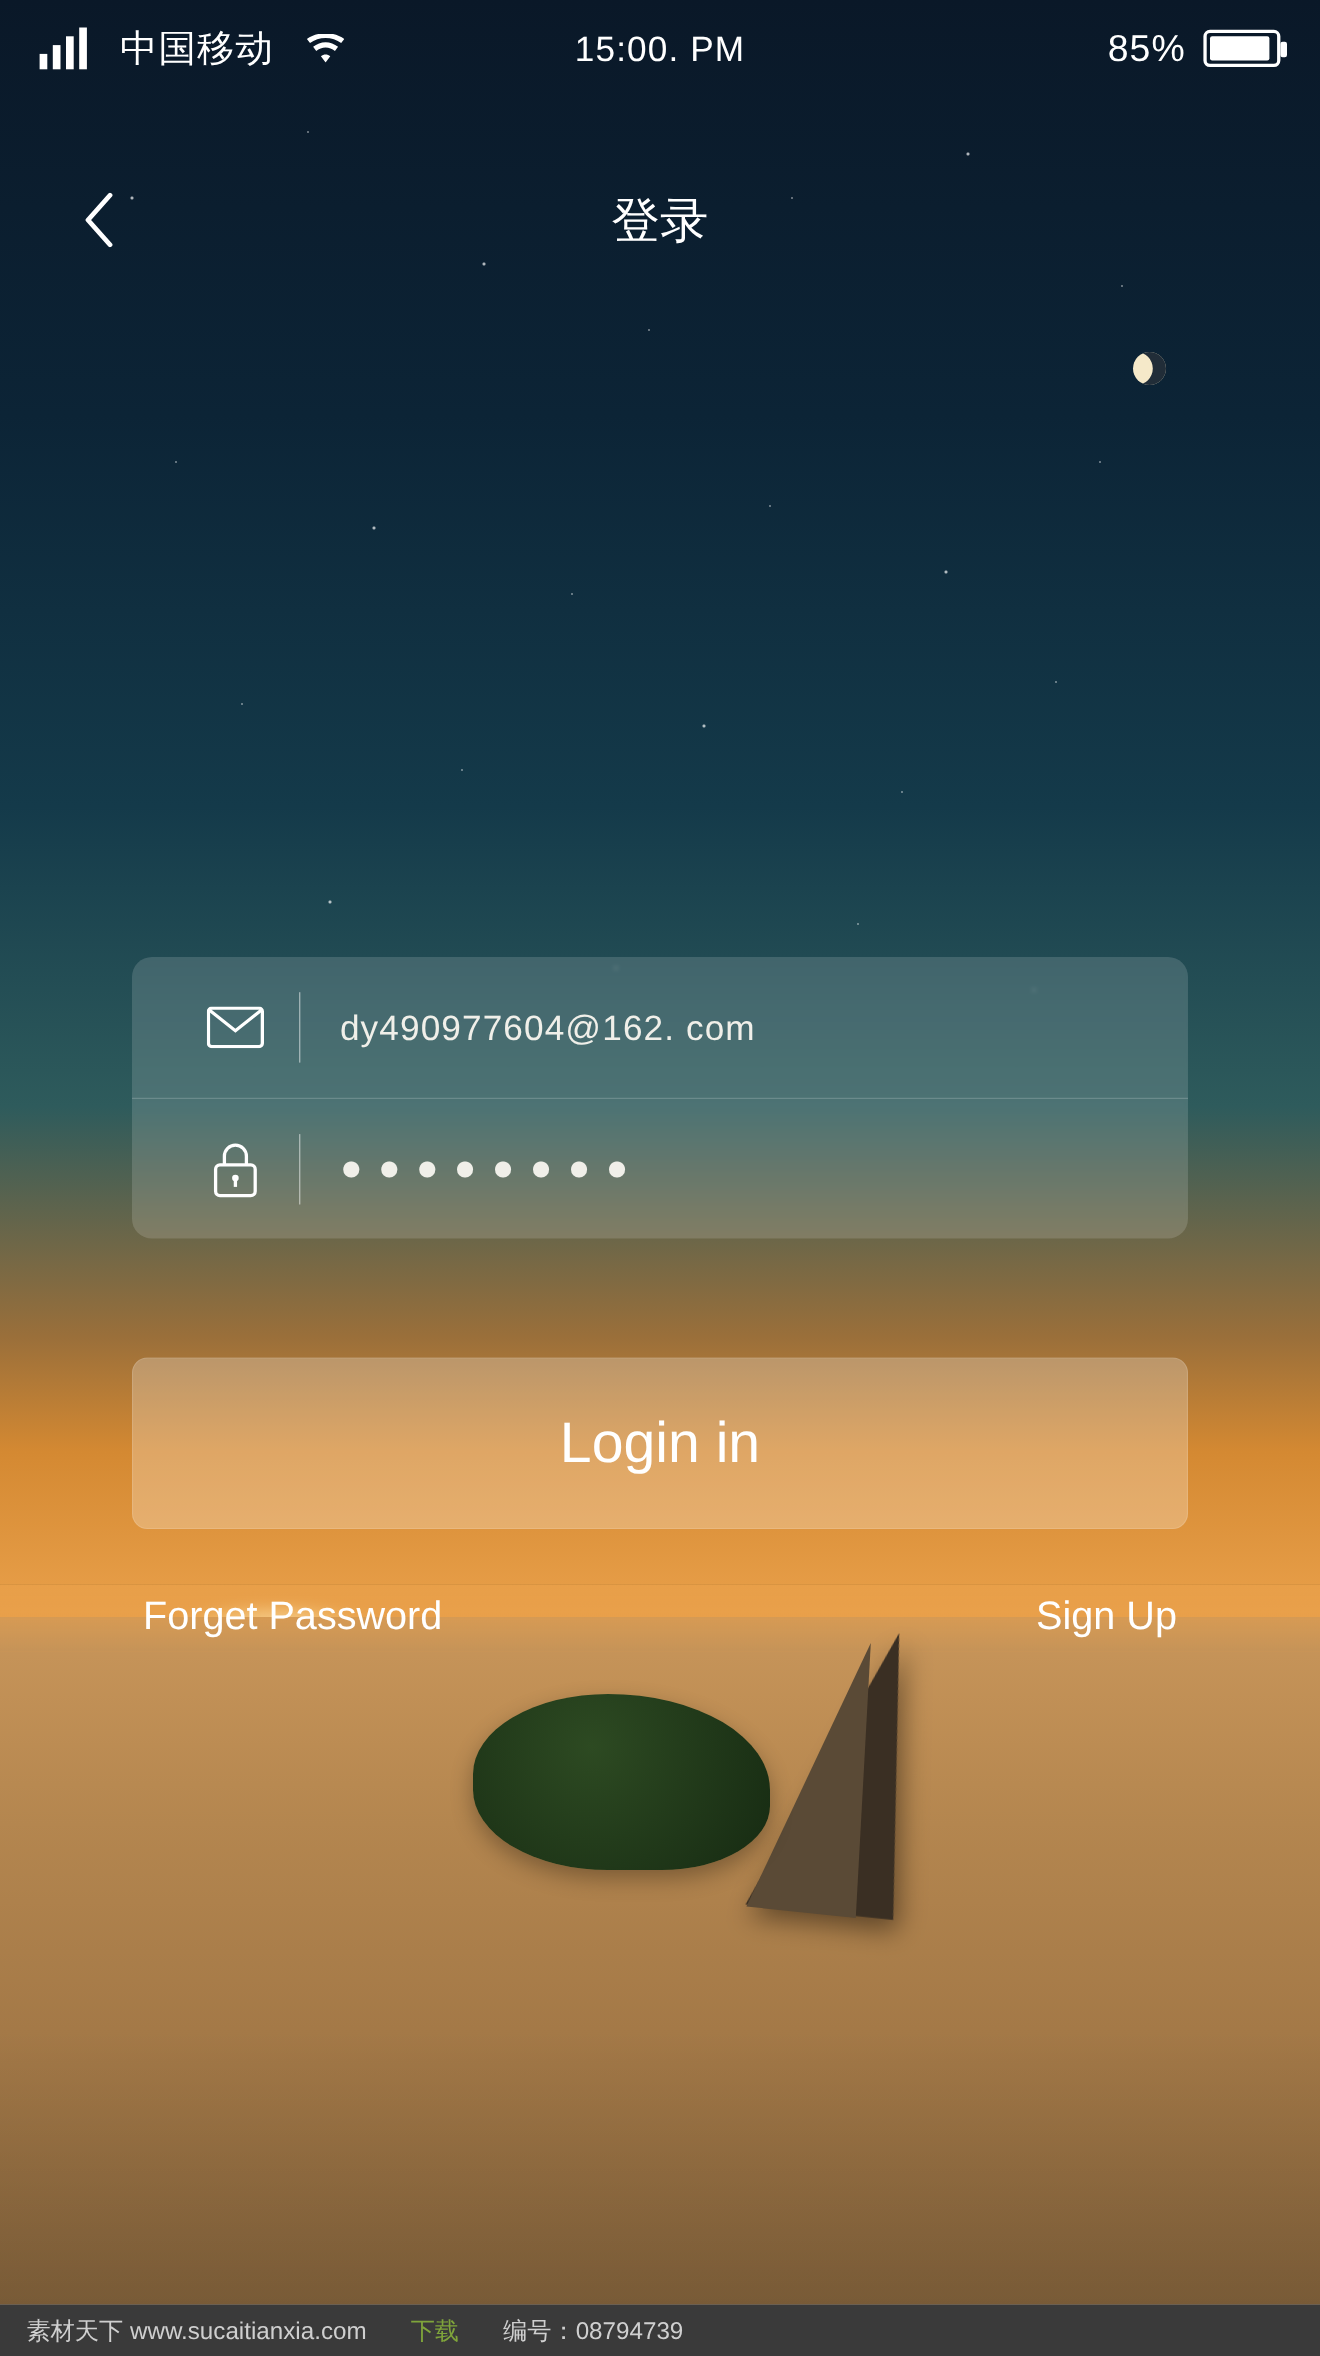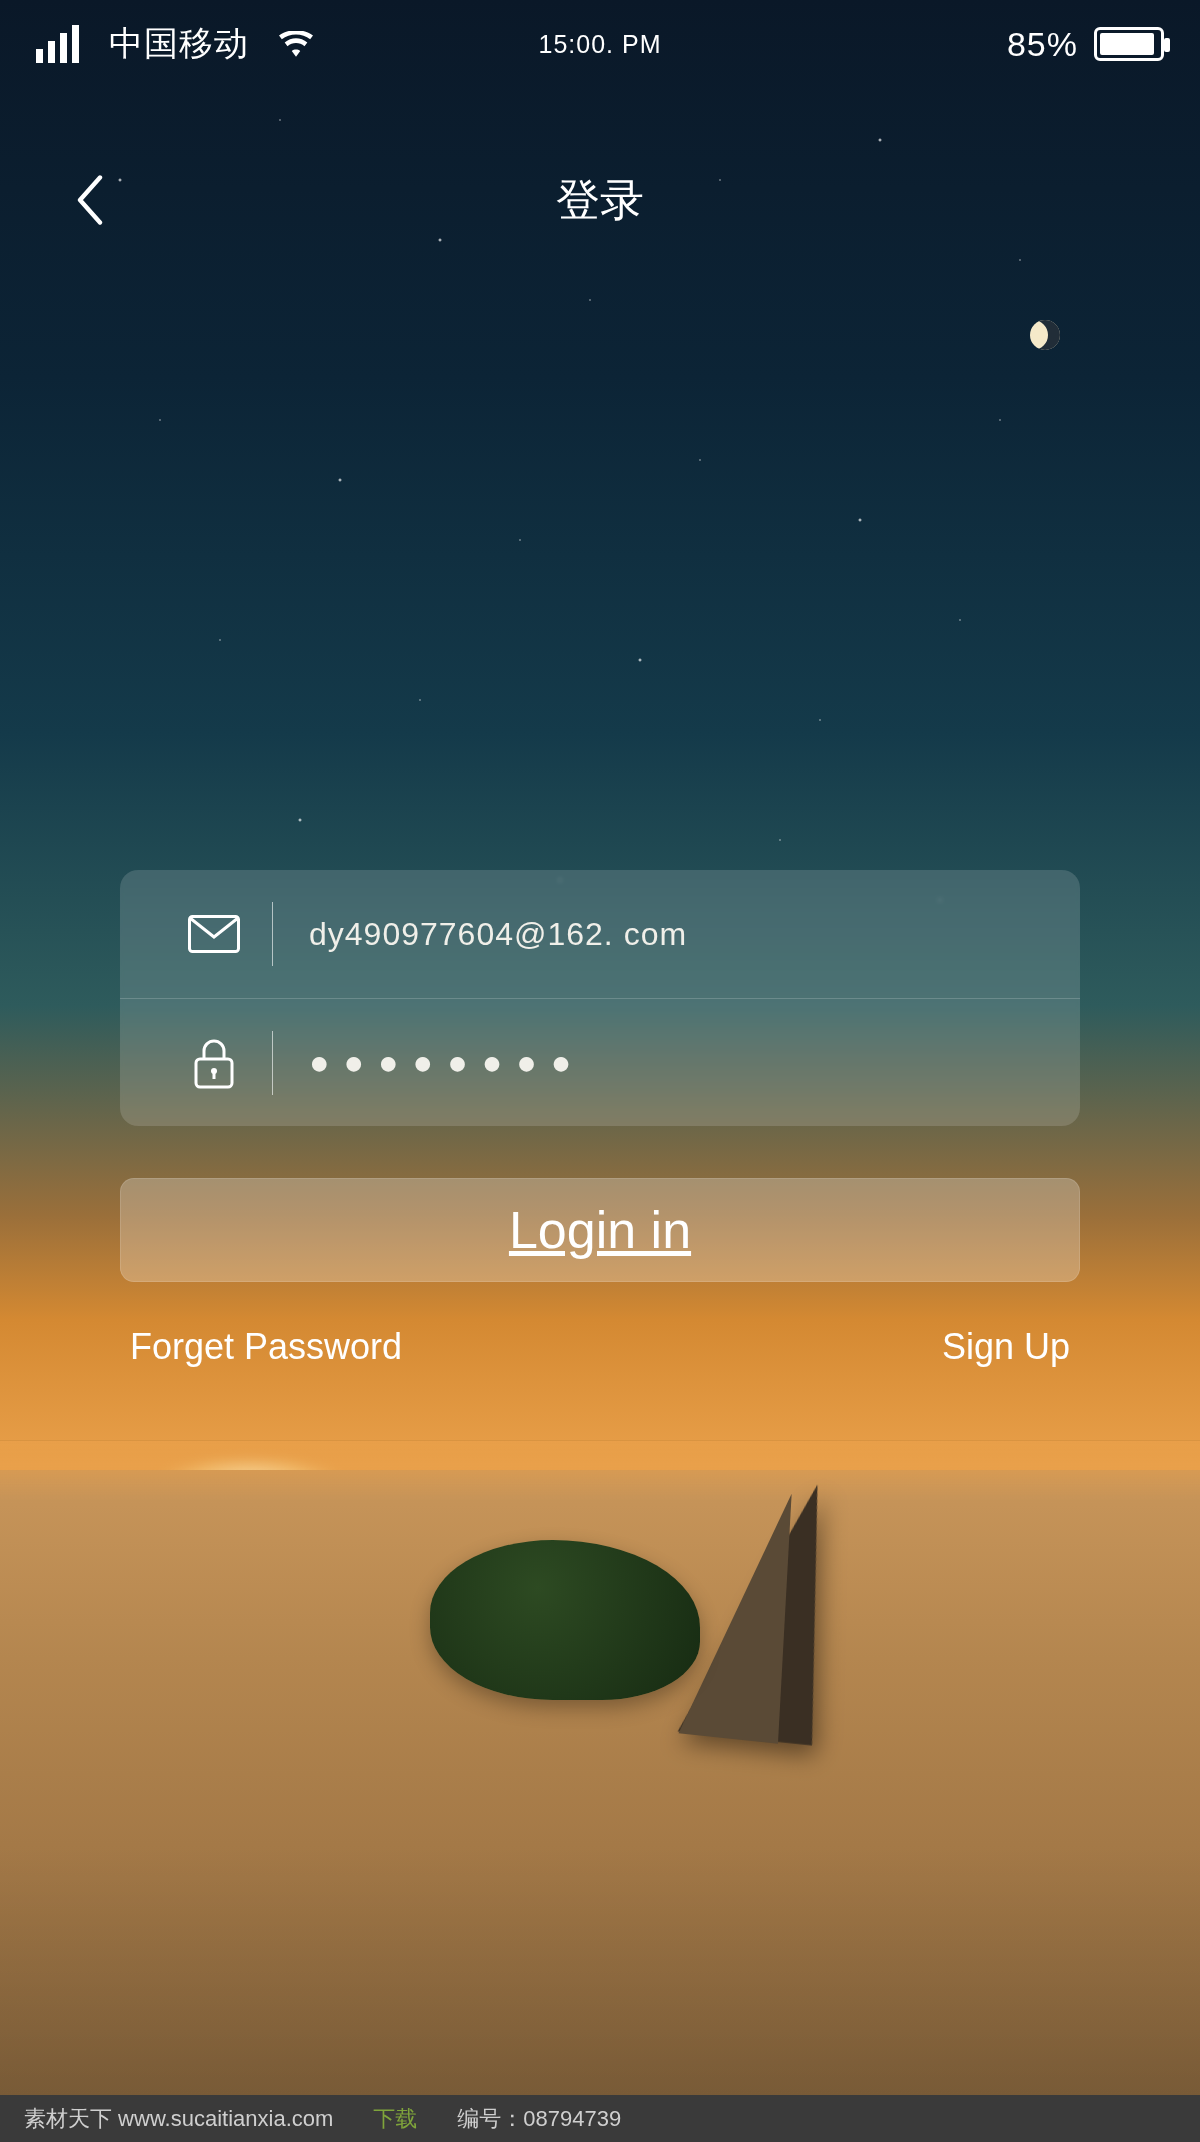--- a/index.html
+++ b/index.html
@@ -49,21 +49,21 @@
       border-left:95px solid transparent; border-right:40px solid transparent; border-bottom:260px solid #3a2f23;
       filter:drop-shadow(6px 10px 12px rgba(0,0,0,.45)); transform:rotate(6deg) skewX(-4deg); }
     .rockface { position:absolute; top:1490px; left:700px; width:0; height:0;
       border-left:70px solid transparent; border-right:30px solid transparent; border-bottom:250px solid #5a4a36;
       transform:rotate(6deg) skewX(-4deg); }
 
     
     .statusbar { position:absolute; top:0; left:0; right:0; height:88px; display:flex; align-items:center;
       padding:0 36px; font-size:34px; letter-spacing:1px; }
     .sb-left { display:flex; align-items:center; gap:30px; }
-    .sb-center { position:absolute; left:50%; transform:translateX(-50%); font-size:25px; }
+    .sb-center { position:absolute; left:50%; transform:translateX(-50%); font-size:32px; }
     .sb-right { margin-left:auto; display:flex; align-items:center; gap:16px; }
     .sig-bars { display:flex; align-items:flex-end; gap:5px; }
     .sig-bars span { width:7px; background:#fff; display:block; }
     .sig-bars span:nth-child(1){height:14px;} .sig-bars span:nth-child(2){height:22px;}
     .sig-bars span:nth-child(3){height:30px;} .sig-bars span:nth-child(4){height:38px;}
     .wifi { width:34px; height:26px; }
     .battery { width:70px; height:34px; border:3px solid #fff; border-radius:6px; position:relative; }
     .battery::after{content:"";position:absolute;right:-9px;top:8px;width:6px;height:14px;background:#fff;border-radius:2px;}
     .battery i{position:absolute;left:3px;top:3px;bottom:3px;width:84%;background:#fff;border-radius:2px;}
 
@@ -77,24 +77,24 @@
     .form { position:absolute; left:120px; right:120px; top:870px; }
     .field-box { background:rgba(255,255,255,.15); border-radius:18px; overflow:hidden; backdrop-filter:blur(2px); }
     .field { display:flex; align-items:center; height:128px; padding:0 64px; }
     .field + .field { border-top:1px solid rgba(255,255,255,.18); }
     .ficon { width:60px; display:flex; align-items:center; justify-content:center; }
     .divider { width:1px; height:64px; background:rgba(255,255,255,.6); margin:0 36px 0 28px; }
     .finput { flex:1; border:none; background:transparent; color:#f0efe9; font-size:32px; outline:none; letter-spacing:1px; }
     .finput::placeholder{color:#e8e6de;}
     .dots { color:#f0efe9; font-size:34px; letter-spacing:14px; }
 
-    .login-btn { margin-top:52px; height:104px; border-radius:14px; background:rgba(255,255,255,.25);
+    .login-btn { margin-top:108px; height:156px; border-radius:14px; background:rgba(255,255,255,.25);
       display:flex; align-items:center; justify-content:center; font-size:52px; color:#fff; cursor:pointer;
-      border:1px solid rgba(255,255,255,.12);text-decoration:underline; }
-    .links { margin-top:44px; display:flex; justify-content:space-between; font-size:36px; padding:0 10px; }
+      border:1px solid rgba(255,255,255,.12); }
+    .links { margin-top:58px; display:flex; justify-content:space-between; font-size:36px; padding:0 10px; }
     .links a { color:#fff; text-decoration:none; }
 
     
     .footer { position:absolute; left:0; right:0; top:2095px; height:47px; background:#3a3a3a;
       display:flex; align-items:center; padding:4px 24px; font-size:22px; color:#cfcfcf; gap:40px; }
     .footer .dl{color:#7fa43b;}
   </style>
 </head>
 <body>
 

